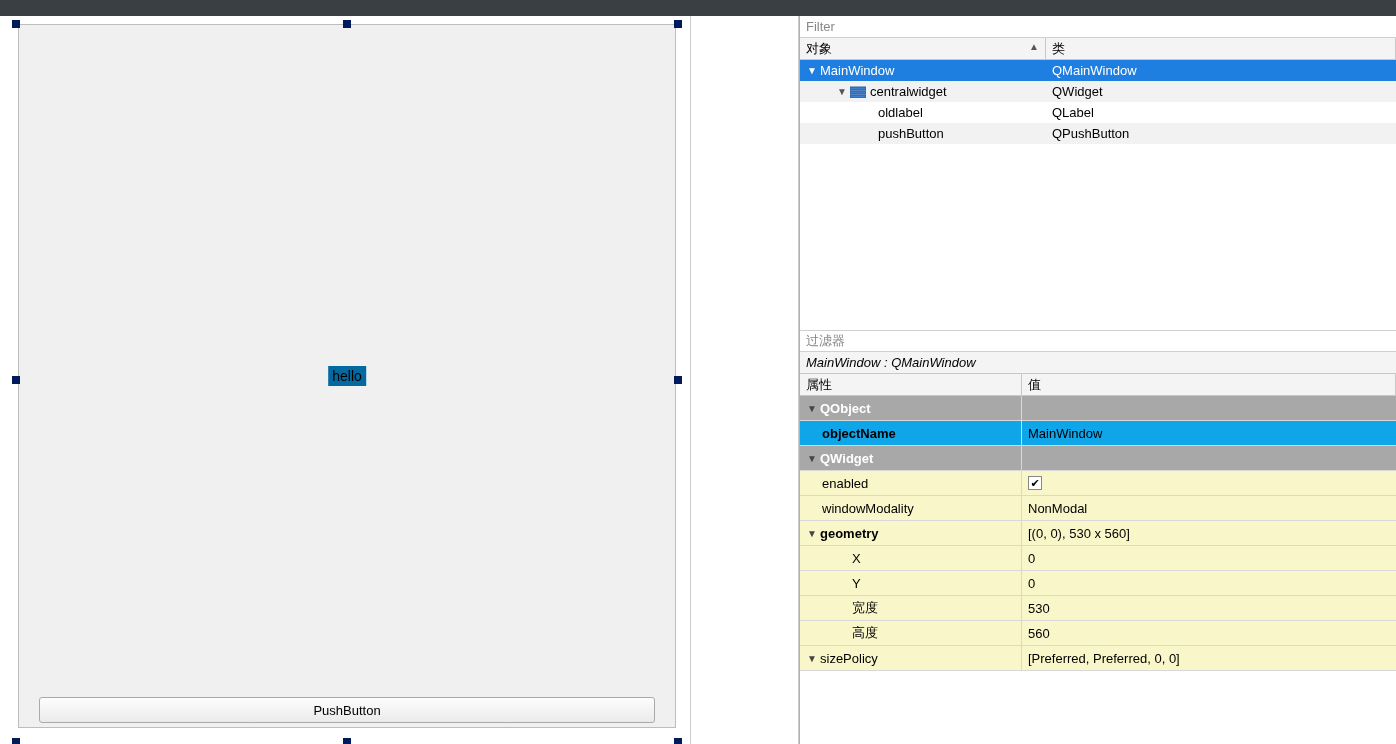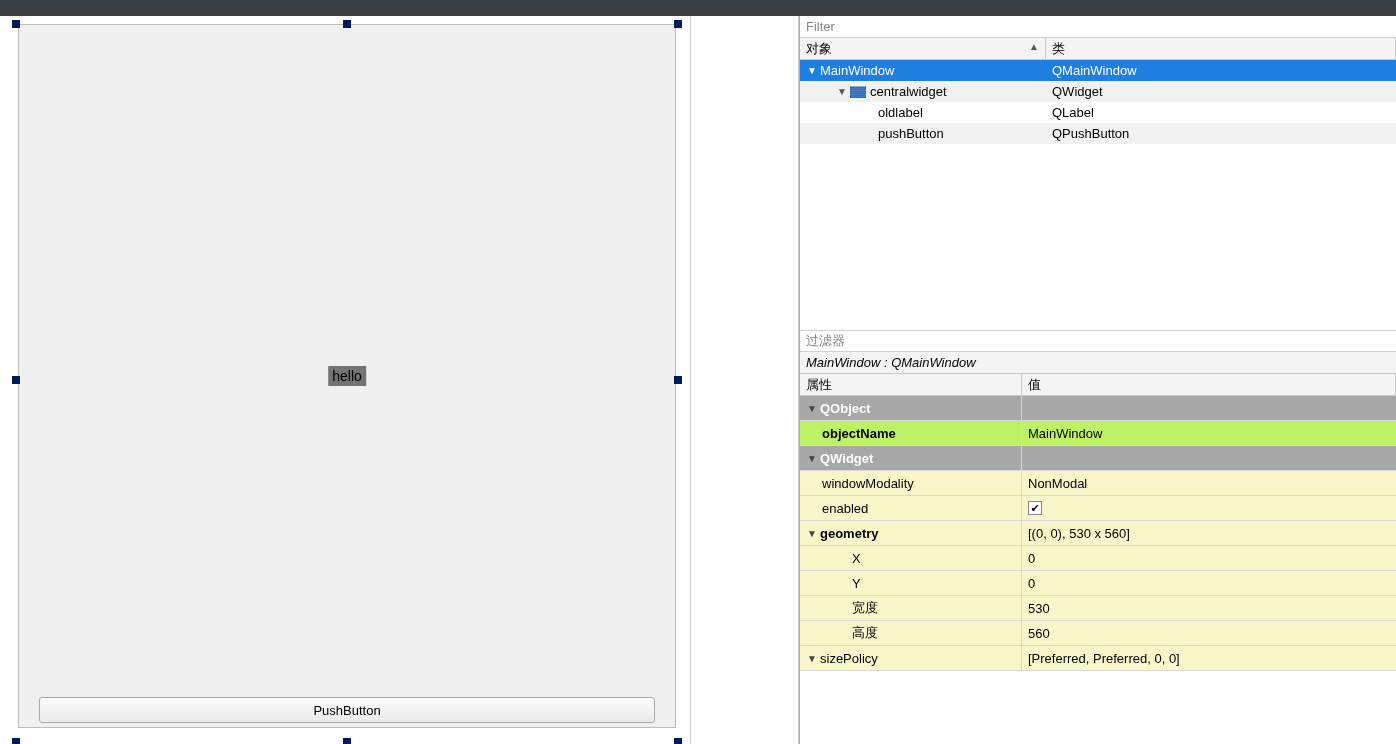--- a/index.html
+++ b/index.html
@@ -11,21 +11,21 @@
 
 .layout { display: flex; width: 100%; height: calc(100% - 16px); }
 .left-pane { width: 690px; height: 100%; position: relative; }
 .mid-pane { flex: 1 1 auto; background: #fff; border-left: 1px solid #ccc; border-right: 1px solid #ccc; }
 .right-pane { width: 597px; height: 100%; display: flex; flex-direction: column; border-left: 1px solid #b0b0b0; }
 
 
 .design-canvas { position: absolute; left: 12px; top: 6px; width: 670px; height: 716px; }
 .form { position: absolute; left: 6px; top: 2px; width: 658px; height: 704px; background: #f0f0f0; border: 1px solid #bdbdbd; }
 .dotgrid { position: absolute; inset: 6px; background-image: radial-gradient(#7f7f7f 0.6px, transparent 0.7px); background-size: 10px 10px; background-position: 0 0; opacity: 0.55; pointer-events: none; }
-.label-hello { position: absolute; left: 50%; top: 50%; transform: translate(-50%, -50%); font-size: 14px; color: #000; background: #737373; padding: 2px 4px; }
+.label-hello { position: absolute; left: 50%; top: 50%; transform: translate(-50%, -50%); font-size: 14px; color: #000; background: #0369a1; padding: 2px 4px; }
 .push-button { position: absolute; left: 20px; right: 20px; bottom: 4px; height: 26px; border: 1px solid #aaa; border-radius: 3px; background: linear-gradient(#fdfdfd,#eaeaea); font-size: 13px; cursor: default; }
 
 
 .handle { position: absolute; width: 8px; height: 8px; background: #001b5b; }
 .h-tl { left: 0; top: -2px; } .h-tm { left: 50%; top: -2px; margin-left:-4px;} .h-tr { right: 0; top: -2px; }
 .h-ml { left: 0; top: 50%; margin-top:-4px;} .h-mr { right: 0; top: 50%; margin-top:-4px;}
 .h-bl { left: 0; bottom: -8px;} .h-bm { left: 50%; bottom: -8px; margin-left:-4px;} .h-br { right: 0; bottom: -8px;}
 
 
 .filter-row { height: 22px; display: flex; align-items: center; padding: 0 6px; color: #888; font-size: 13px; background: #fff; border-bottom: 1px solid #d0d0d0; }
@@ -54,21 +54,21 @@
 .prop-header .pcol { display:flex; align-items:center; padding:0 6px; border-right:1px solid #c8c8c8; }
 .pcol-name { width: 222px; }
 .pcol-val { flex: 1; }
 
 .prop-body { flex: 1; overflow: auto; font-size: 13px; }
 .prop-row { display: flex; height: 25px; border-bottom: 1px solid #d8d8d8; }
 .prop-row .pn { width: 222px; display:flex; align-items:center; padding-left: 6px; border-right:1px solid #d8d8d8; }
 .prop-row .pv { flex:1; display:flex; align-items:center; padding-left: 6px; }
 .grp { background: #a8a8a8; color:#fff; font-weight: bold; }
 .grp .pn { border-right:1px solid #d8d8d8; }
-.l-peach { background: #bef264; }
+.l-peach { background: #0ea5e9; }
 .l-yellow { background: #f9f7c9; }
 .bold { font-weight: bold; }
 .indent-1 { padding-left: 22px !important; }
 .indent-2 { padding-left: 52px !important; }
 .tri-down { width:12px; display:inline-block; text-align:center; font-size:10px; color:#444; margin-right:2px; }
 .checkbox { width:14px; height:14px; border:1px solid #888; background:#fff; display:inline-flex; align-items:center; justify-content:center; font-size:11px; color:#000; }
 </style>
 </head>
 <body>
 
@@ -169,30 +169,30 @@
       </div>
 
       <div class="prop-row grp">
         <div class="pn">
             <span class="tri-down">▼</span>
             <span>QWidget</span>
           </div>
         <div class="pv"></div>
       </div>
       <div class="prop-row l-yellow">
-        <div class="pn indent-1">windowModality</div>
-        <div class="pv">NonModal</div>
-      </div>
-      <div class="prop-row l-yellow">
         <div class="pn indent-1">enabled</div>
         <div class="pv">
             <span class="checkbox">✔</span>
           </div>
       </div>
       <div class="prop-row l-yellow">
+        <div class="pn indent-1">windowModality</div>
+        <div class="pv">NonModal</div>
+      </div>
+      <div class="prop-row l-yellow">
         <div class="pn">
             <span class="tri-down">▼</span>
             <span class="bold">geometry</span>
           </div>
         <div class="pv">[(0, 0), 530 x 560]</div>
       </div>
       <div class="prop-row l-yellow">
         <div class="pn indent-2">X</div>
         <div class="pv">0</div>
       </div>

